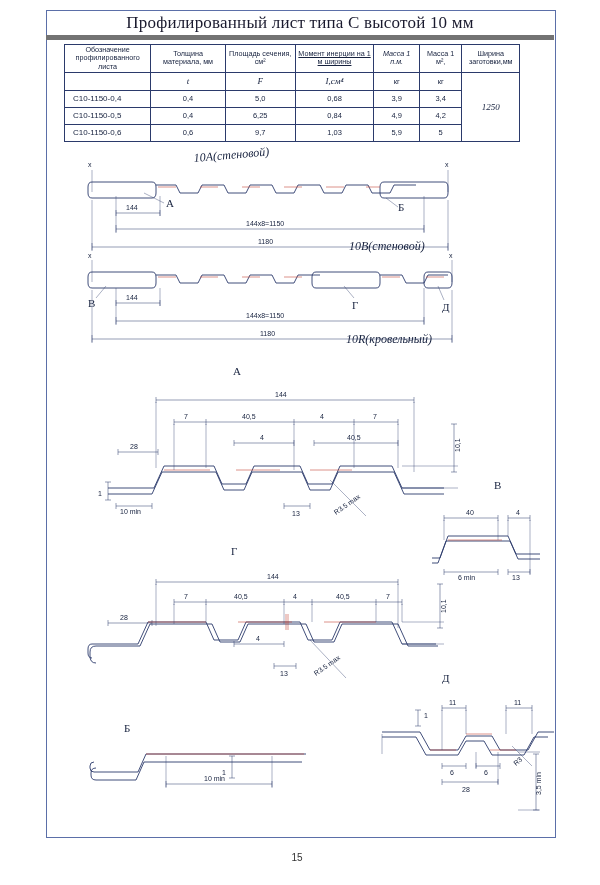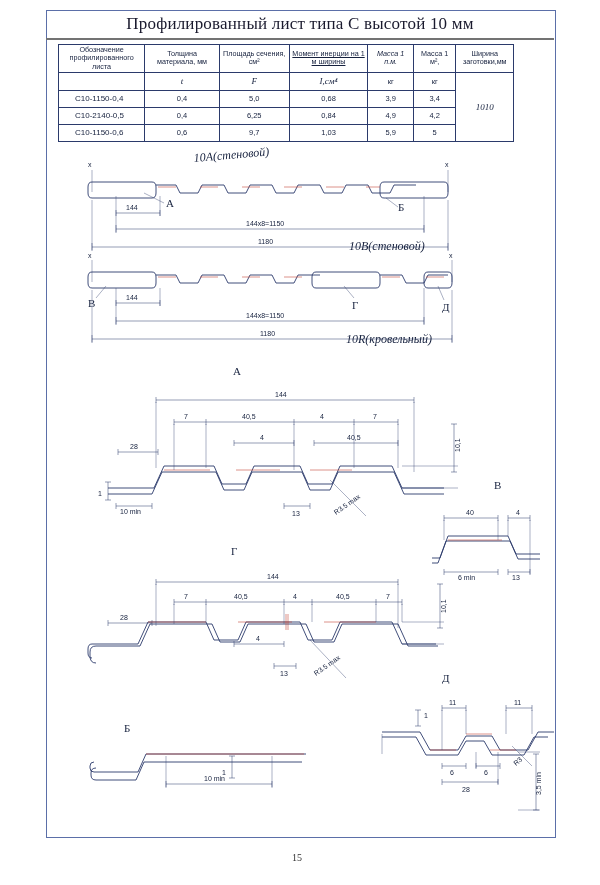--- a/index.html
+++ b/index.html
@@ -1,41 +1,41 @@
 <!DOCTYPE html>
 <html><head>
 <meta charset="utf-8">
 <style>
   html,body{margin:0;padding:0;background:#ffffff;}
   body{width:600px;height:885px;font-family:"Liberation Serif",serif;color:#1a1a2e;}
   #page{position:relative;width:600px;height:885px;overflow:hidden;background:#fff;}
   .frame{position:absolute;left:46px;top:10px;width:508px;height:826px;border:1px solid #5b6fa8;background:#fff;}
-  .title{position:absolute;left:46px;top:10px;width:508px;height:30px;border-bottom:2px solid #737373;box-sizing:border-box;
+  .title{position:absolute;left:46px;top:10px;width:508px;height:30px;border-bottom:5px solid #737373;box-sizing:border-box;
          display:flex;align-items:center;justify-content:center;font-size:17px;letter-spacing:.2px;}
   
-  table.spec{position:absolute;left:58px;top:44px;width:456px;border-collapse:collapse;font-size:7.5px;
+  table.spec{position:absolute;left:64px;top:44px;width:456px;border-collapse:collapse;font-size:7.5px;
              font-family:"Liberation Sans",sans-serif;}
   table.spec td,table.spec th{border:1px solid #2b3a6b;padding:1px 2px;text-align:center;vertical-align:middle;color:#16213e;font-weight:normal;}
   table.spec th{font-size:7.2px;line-height:1.15;}
-  table.spec td.lbl{text-align:left;padding-left:16px;font-size:8px;}
+  table.spec td.lbl{text-align:left;padding-left:8px;font-size:8px;}
   table.spec tr{height:17px;}
   table.spec tr.head{height:22px;}
   table.spec tr.sub td{height:15px;font-style:italic;font-family:"Liberation Serif",serif;font-size:9px;}
   .w-nm{width:88px;}.w-t{width:82px;margin-top:20px;}.w-f{width:78px;}.w-l{width:92px;text-decoration:underline;}.w-m1{width:48px;font-style:italic;}.w-m2{width:44px;}.w-b{width:56px;}
   
   svg.draw{position:absolute;left:46px;top:10px;width:508px;height:826px;}
   .ln{stroke:#2b3a6b;stroke-width:.9;fill:none;}
   .dim{stroke:#2b3a6b;stroke-width:.5;fill:none;}
   .thin{stroke:#2b3a6b;stroke-width:.4;fill:none;}
   .red{stroke:#c0392b;stroke-width:.55;fill:none;}
   .t{font-family:"Liberation Sans",sans-serif;font-size:7px;fill:#16213e;}
   .ti{font-family:"Liberation Serif",serif;font-style:italic;font-size:12px;fill:#16213e;}
   .tl{font-family:"Liberation Serif",serif;font-size:11px;fill:#16213e;}
   .pg{position:absolute;left:0;top:852px;width:594px;text-align:center;font-size:10px;color:#333;
-      font-family:Liberation Serif, serif;}
+      font-family:Liberation Sans, sans-serif;}
 </style>
 </head>
 <body>
 
 <div id="page">
 
   <div class="frame"></div>
 
   <div class="title">Профилированный лист типа С высотой 10 мм</div>
 
@@ -50,32 +50,32 @@
         <th class="w-m2">Масса 1 м²,</th>
         <th class="w-b">Ширина заготовки,мм</th>
       </tr>
       <tr class="sub">
         <td></td>
         <td>t</td>
         <td>F</td>
         <td>I,см⁴</td>
         <td style="font-style:normal;font-family:'Liberation Sans',sans-serif;font-size:7.5px">кг</td>
         <td style="font-style:normal;font-family:'Liberation Sans',sans-serif;font-size:7.5px">кг</td>
-        <td rowspan="4" style="border-top:none">1010</td>
+        <td rowspan="4" style="border-top:none">1250</td>
       </tr>
       <tr>
         <td class="lbl">С10-1150-0,4</td>
         <td>0,4</td>
         <td>5,0</td>
         <td>0,68</td>
         <td>3,9</td>
         <td>3,4</td>
       </tr>
       <tr>
-        <td class="lbl">С10-2140-0,5</td>
+        <td class="lbl">С10-1150-0,5</td>
         <td>0,4</td>
         <td>6,25</td>
         <td>0,84</td>
         <td>4,9</td>
         <td>4,2</td>
       </tr>
       <tr>
         <td class="lbl">С10-1150-0,6</td>
         <td>0,6</td>
         <td>9,7</td>

